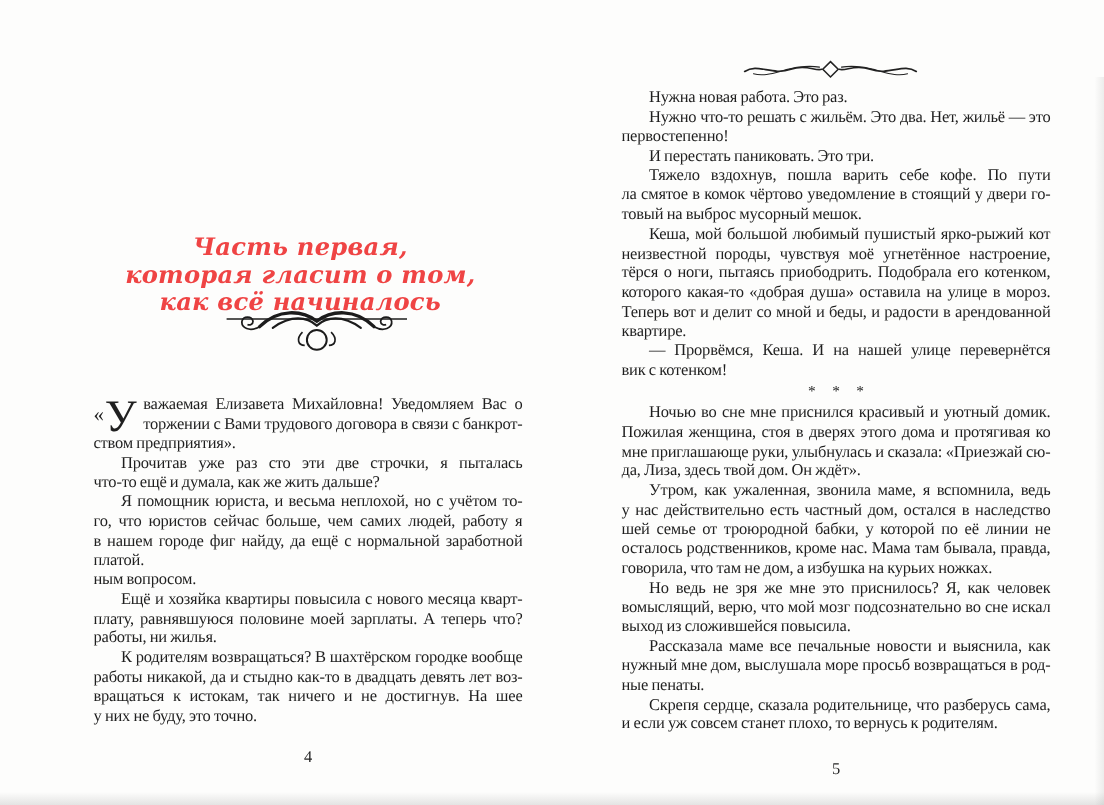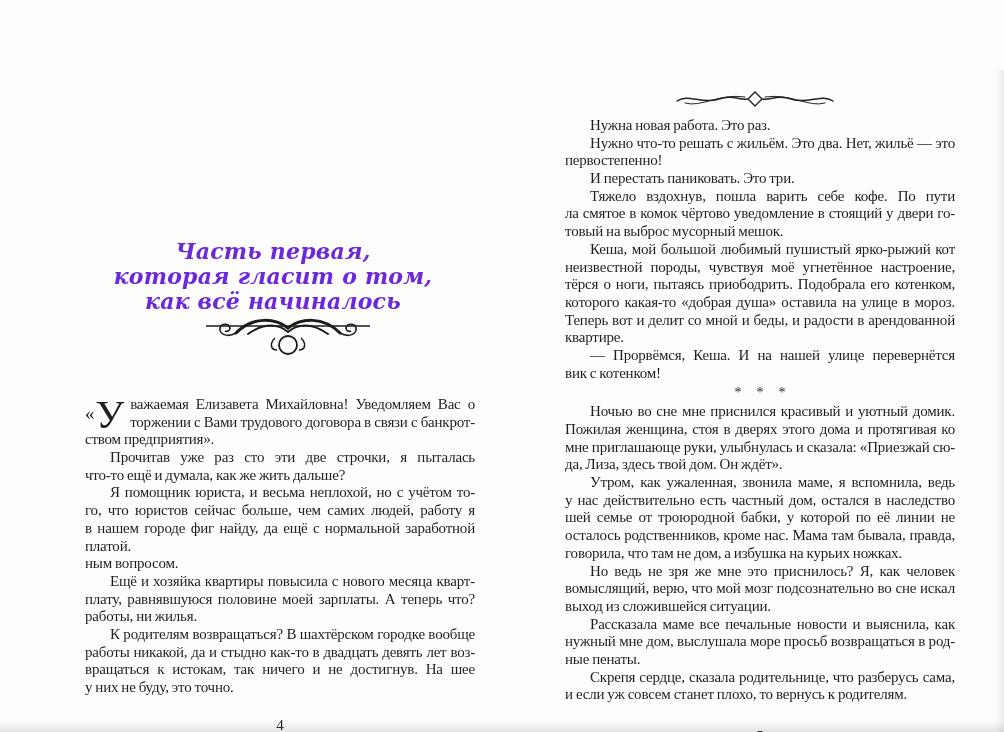--- a/index.html
+++ b/index.html
@@ -2,29 +2,29 @@
 <html><head>
 <meta charset="utf-8">
 <style>
   html,body{margin:0;padding:0;background:#ffffff;}
   .photo{
     position:relative;width:1004px;height:732px;
     background:#fdfdfc;overflow:hidden;
     font-family:"Liberation Serif",serif;color:#1f1f1f;
   }
   
-  .col{position:absolute;width:390px;margin-top:36px;}
+  .col{position:absolute;width:390px;}
   .col.left{left:85px;}
   .col.right{left:565px;}
 
   
   .chapter-title{
-    top:203px;text-align:center;padding-right:14px;box-sizing:border-box;
+    top:213px;text-align:center;padding-right:14px;box-sizing:border-box;
     font-family:"DejaVu Serif",serif;font-style:italic;font-weight:bold;
-    font-size:22px;line-height:25px;color:#6d28d9;letter-spacing:.2px;
+    font-size:22px;line-height:25px;color:#ef4444;letter-spacing:.2px;
   }
   
   .orn{display:flex;justify-content:center;box-sizing:border-box;}
   .orn.orn-left{top:276px;padding-left:16px;}
   .orn.orn-right{top:53px;padding-right:10px;}
   .orn svg{display:block;}
 
   
   .body-text{font-size:15px;letter-spacing:-.2px;word-spacing:-.5px;}
   .body-text .para{overflow:visible;}
@@ -186,21 +186,21 @@
           <div class="para">
             <div class="line indent">Утром, как ужаленная, звонила маме, я вспомнила, ведь</div>
             <div class="line">у нас действительно есть частный дом, остался в наследство на-</div>
             <div class="line">шей семье от троюродной бабки, у которой по её линии не</div>
             <div class="line">осталось родственников, кроме нас. Мама там бывала, правда,</div>
             <div class="line last">говорила, что там не дом, а избушка на курьих ножках.</div>
           </div>
           <div class="para">
             <div class="line indent">Но ведь не зря же мне это приснилось? Я, как человек трез-</div>
             <div class="line">вомыслящий, верю, что мой мозг подсознательно во сне искал</div>
-            <div class="line last">выход из сложившейся ситуации.</div>
+            <div class="line last">выход из сложившейся повысила.</div>
           </div>
           <div class="para">
             <div class="line indent">Рассказала маме все печальные новости и выяснила, как</div>
             <div class="line">нужный мне дом, выслушала море просьб возвращаться в род-</div>
             <div class="line last">ные пенаты.</div>
           </div>
           <div class="para">
             <div class="line indent">Скрепя сердце, сказала родительнице, что разберусь сама,</div>
             <div class="line last">и если уж совсем станет плохо, то вернусь к родителям.</div>
           </div>

